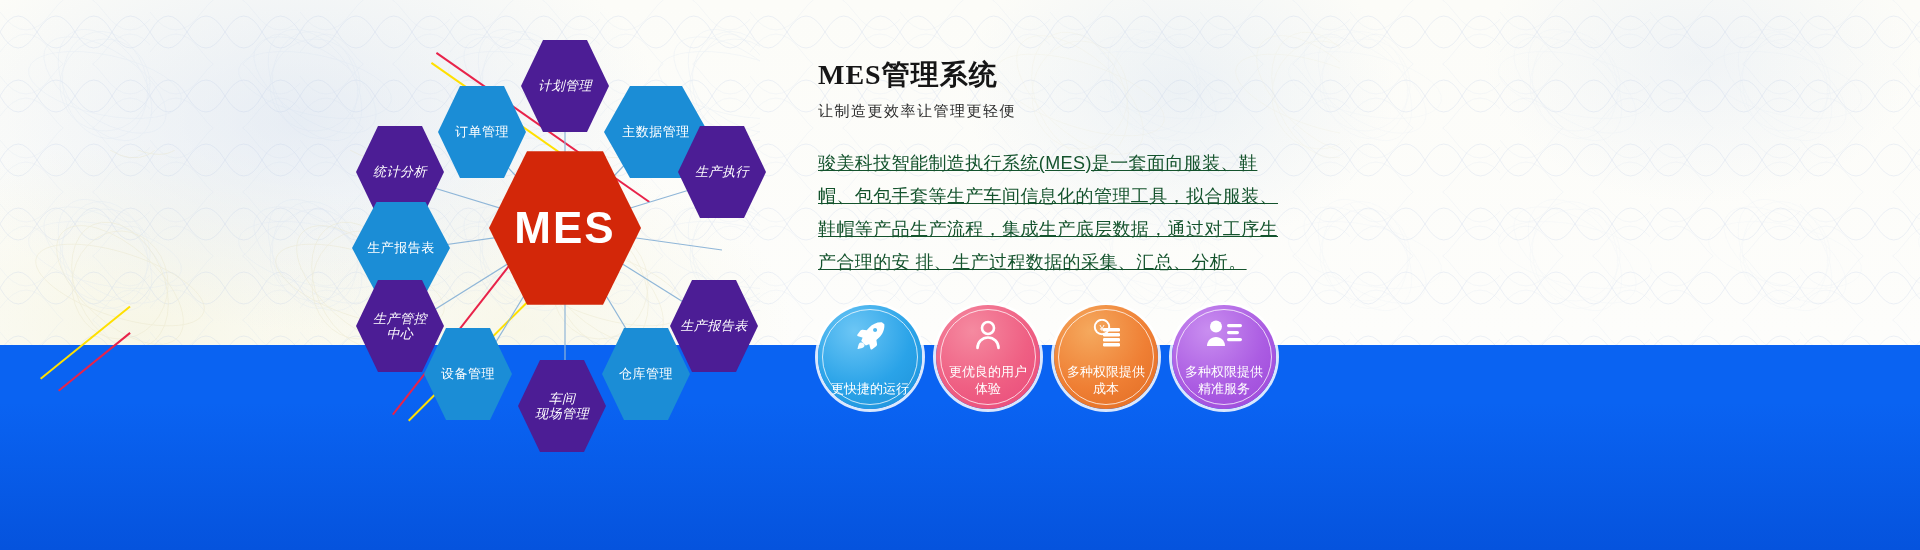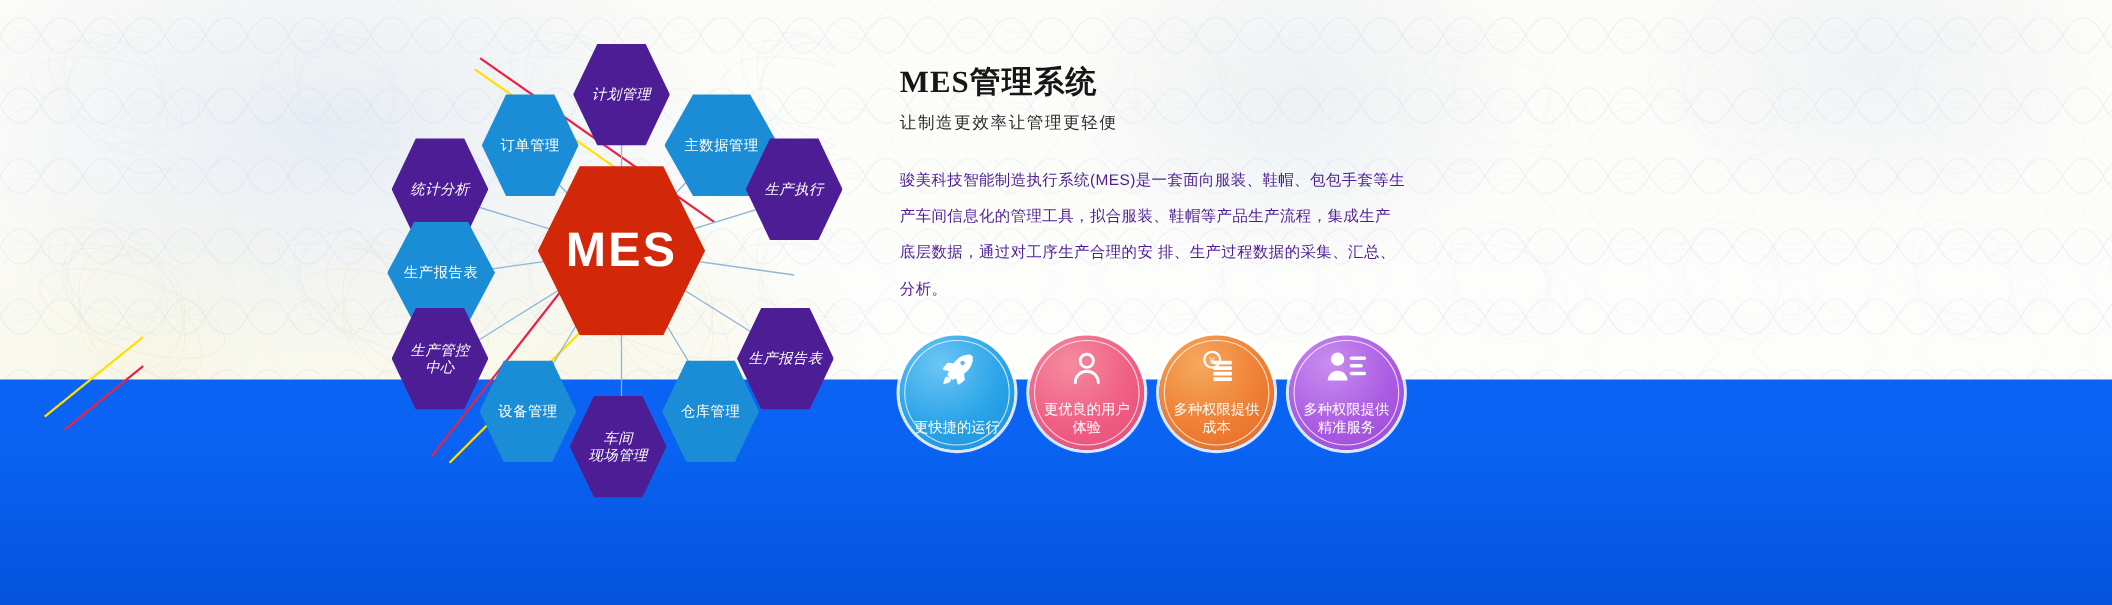--- a/index.html
+++ b/index.html
@@ -59,22 +59,23 @@
   
   .rightcol{position:absolute;left:818px;top:56px;width:1050px;}
   .title{
     font-family:"Liberation Serif","DejaVu Serif",serif;
     font-weight:bold;font-size:28px;color:#161616;letter-spacing:1px;margin:0;
   }
   .subtitle{
     font-size:15px;color:#2b2b2b;margin:8px 0 0 0;letter-spacing:1.5px;font-weight:normal;
   }
   .para{
-    margin:26px 0 0 0;font-size:14px;line-height:33px;color:#4c1d95;width:460px;
+    margin:26px 0 0 0;font-size:18px;line-height:33px;color:#14532d;width:460px;
     letter-spacing:.4px;
+    text-decoration:underline;
   }
 
   
   .badges{position:absolute;left:818px;top:305px;display:flex;gap:14px;}
   .badge{
     position:relative;width:104px;height:104px;border-radius:50%;
     display:flex;flex-direction:column;align-items:center;justify-content:flex-end;
     padding-bottom:12px;box-sizing:border-box;
     color:#fff;font-size:13px;line-height:17px;text-align:center;
     box-shadow:0 0 0 3px rgba(255,255,255,.85);
@@ -184,21 +185,21 @@
 
 
     <div class="hex small green" style="left:26px;top:258px;white-space:pre-line;">
       <span>生产管控
 中心</span></div>
 
     <div class="hex small green" style="left:340px;top:258px;">
       <span>生产报告表</span>
       </div>
 
-    <div class="hex small blue" style="left:106px;top:306px;align-items:center;">
+    <div class="hex small blue" style="left:94px;top:306px;align-items:center;">
       <span>设备管理</span>
       </div>
 
     <div class="hex small blue" style="left:272px;top:306px;">
       <span>仓库管理</span>
       </div>
 
     <div class="hex small green" style="left:188px;top:338px;white-space:pre-line;">
       <span>车间
 现场管理</span></div>

